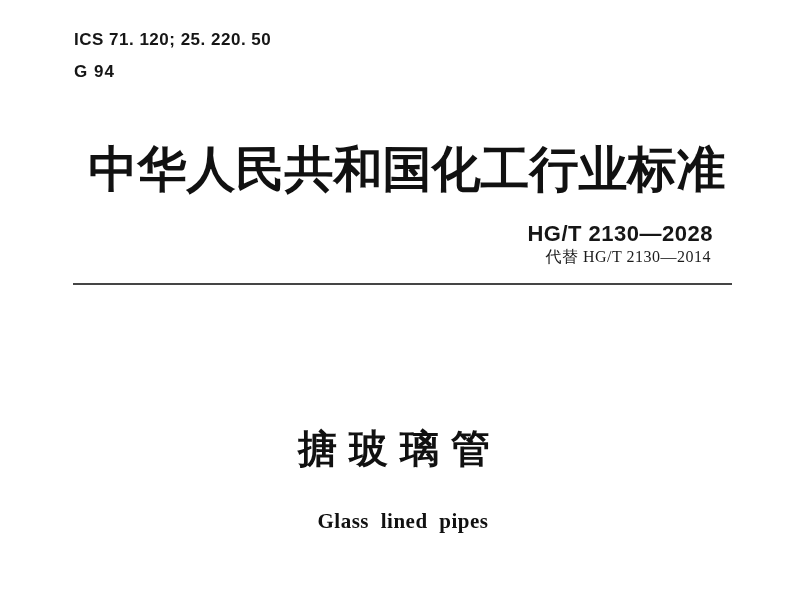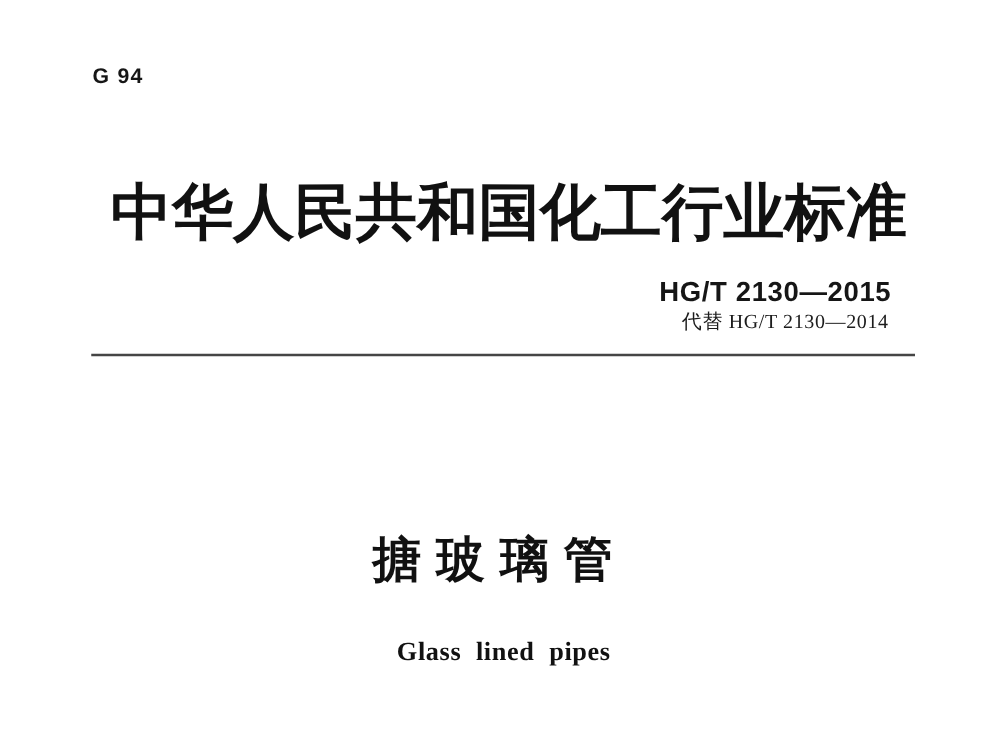--- a/index.html
+++ b/index.html
@@ -22,21 +22,21 @@
     font-family: "Liberation Sans", sans-serif;
     font-weight: 700;
     font-size: 17px;
     line-height: 1.25;
     letter-spacing: 0.5px;
     color: #161616;
   }
   .class-code {
     position: absolute;
     left: 74px;
-    top: 51px;
+    top: 62px;
     font-family: "Liberation Sans", sans-serif;
     font-weight: 700;
     font-size: 17px;
     letter-spacing: 1px;
     color: #161616;
   }
   .logo {
     position: absolute;
     left: 533px;
     top: 13px;
@@ -116,27 +116,28 @@
     word-spacing: 6px;
     letter-spacing: 0.5px;
     color: #111111;
   }
 </style>
 </head>
 <body>
 
 <div class="page">
 
+  <div class="ics-code">ICS 71. 120; 25. 220. 50</div>
 
   <div class="class-code">G 94</div>
 
 
   <h1 class="std-body-title">中华人民共和国化工行业标准</h1>
 
-  <div class="std-number">HG/T 2130—2015</div>
+  <div class="std-number">HG/T 2130—2028</div>
 
   <div class="replaces-note">代替 HG/T 2130—2014</div>
 
   <div class="rule"></div>
 
   <div class="title-zh">搪玻璃管</div>
 
   <div class="title-en">Glass lined pipes</div>
 
 </div>

